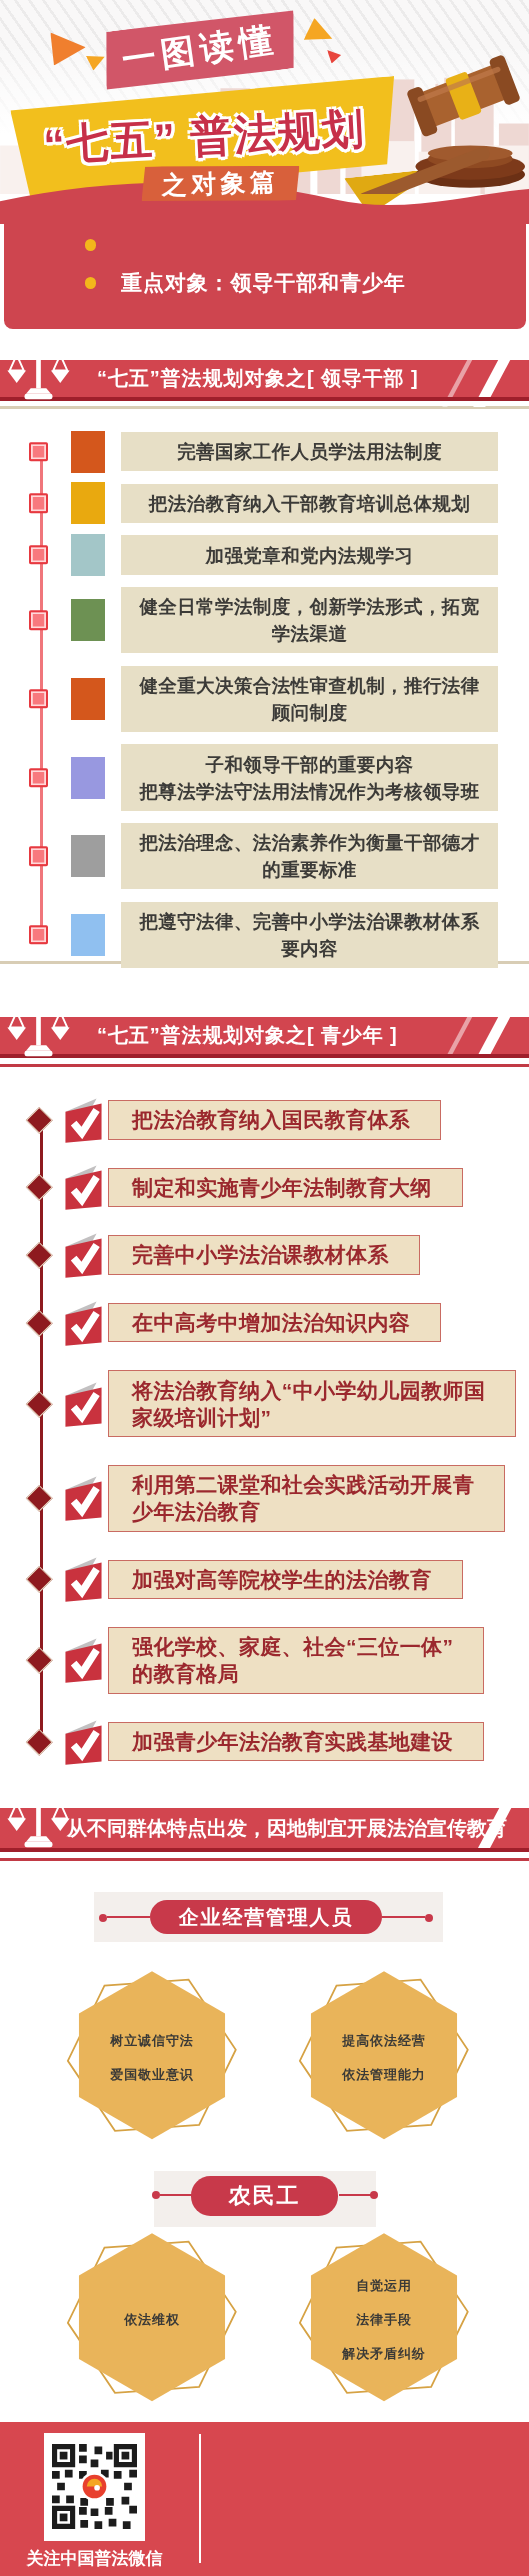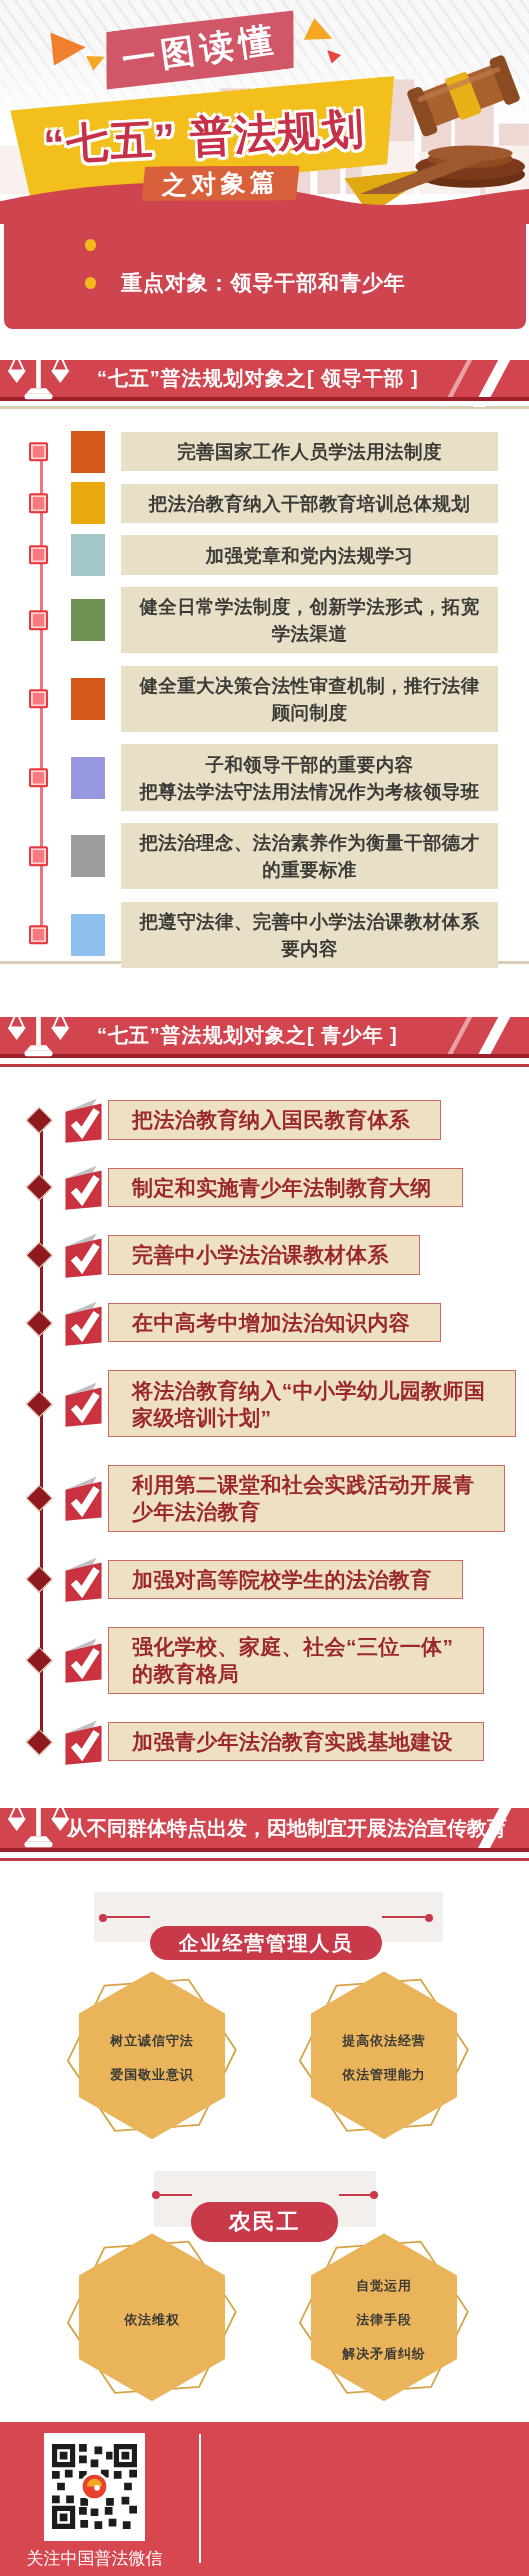--- a/index.html
+++ b/index.html
@@ -84,37 +84,37 @@
   
   .mid-banner{position:absolute;left:0;right:0;top:1792px;height:71px;z-index:6;}
   .mid-banner .bar{position:absolute;top:16px;left:0;right:0;height:41px;background:#d2454f;}
   .mid-banner .bar-title{position:absolute;left:67px;top:0;line-height:41px;color:#fff;
     font-size:20px;font-weight:bold;white-space:nowrap;}
   .mid-banner .underline{position:absolute;top:56px;left:0;right:0;height:4.4px;background:#9f1f2b;}
   .mid-banner .thinline{position:absolute;top:66px;left:0;right:0;height:2.6px;background:#c13a45;}
 
   
   .panel{position:absolute;background:#f3efec;}
-  .pill{position:absolute;background:#c8394a;display:flex;align-items:center;justify-content:center;margin-top:26px;}
+  .pill{position:absolute;background:#c8394a;display:flex;align-items:center;justify-content:center;}
   .pill span{color:#fff;font-weight:bold;letter-spacing:1.8px;white-space:nowrap;}
   .pline{position:absolute;height:1.8px;background:#c8394a;}
   .pdot{position:absolute;width:8px;height:8px;border-radius:50%;background:#c8394a;}
   .badges{position:absolute;left:0;width:529px;height:185px;}
   .badge{position:absolute;top:0;width:176px;height:185px;}
   .badge:nth-child(1){left:64px;}
   .badge:nth-child(2){left:296px;}
   .badge-text{position:absolute;inset:0;display:flex;flex-direction:column;justify-content:center;align-items:center;}
   .badge-text div{line-height:34px;font-size:13px;font-weight:bold;color:#3b3a37;letter-spacing:0.9px;}
 
   
   .footer{position:absolute;left:0;top:2422px;width:529px;height:154px;background:#d7474f;}
   .qr-box{position:absolute;left:44px;top:10.6px;width:101px;height:108px;background:#fff;
     display:flex;align-items:center;justify-content:center;}
   .qr-caption{position:absolute;left:10.6px;top:125px;width:168px;text-align:center;color:#fff;
-    font-size:17px;font-weight:normal;}
+    font-size:17px;font-weight:bold;}
   .fdivider{position:absolute;left:199px;top:12.3px;width:1.8px;height:129px;background:#fff;}
   .credits{position:absolute;left:249px;top:49px;display:flex;flex-direction:column;gap:17.6px;}
   .credits div{color:#fff;font-size:19.4px;font-weight:bold;letter-spacing:0.9px;}
 </style>
 </head>
 <body>
 
 <div class="page">
 
   <div class="stripes"></div>

